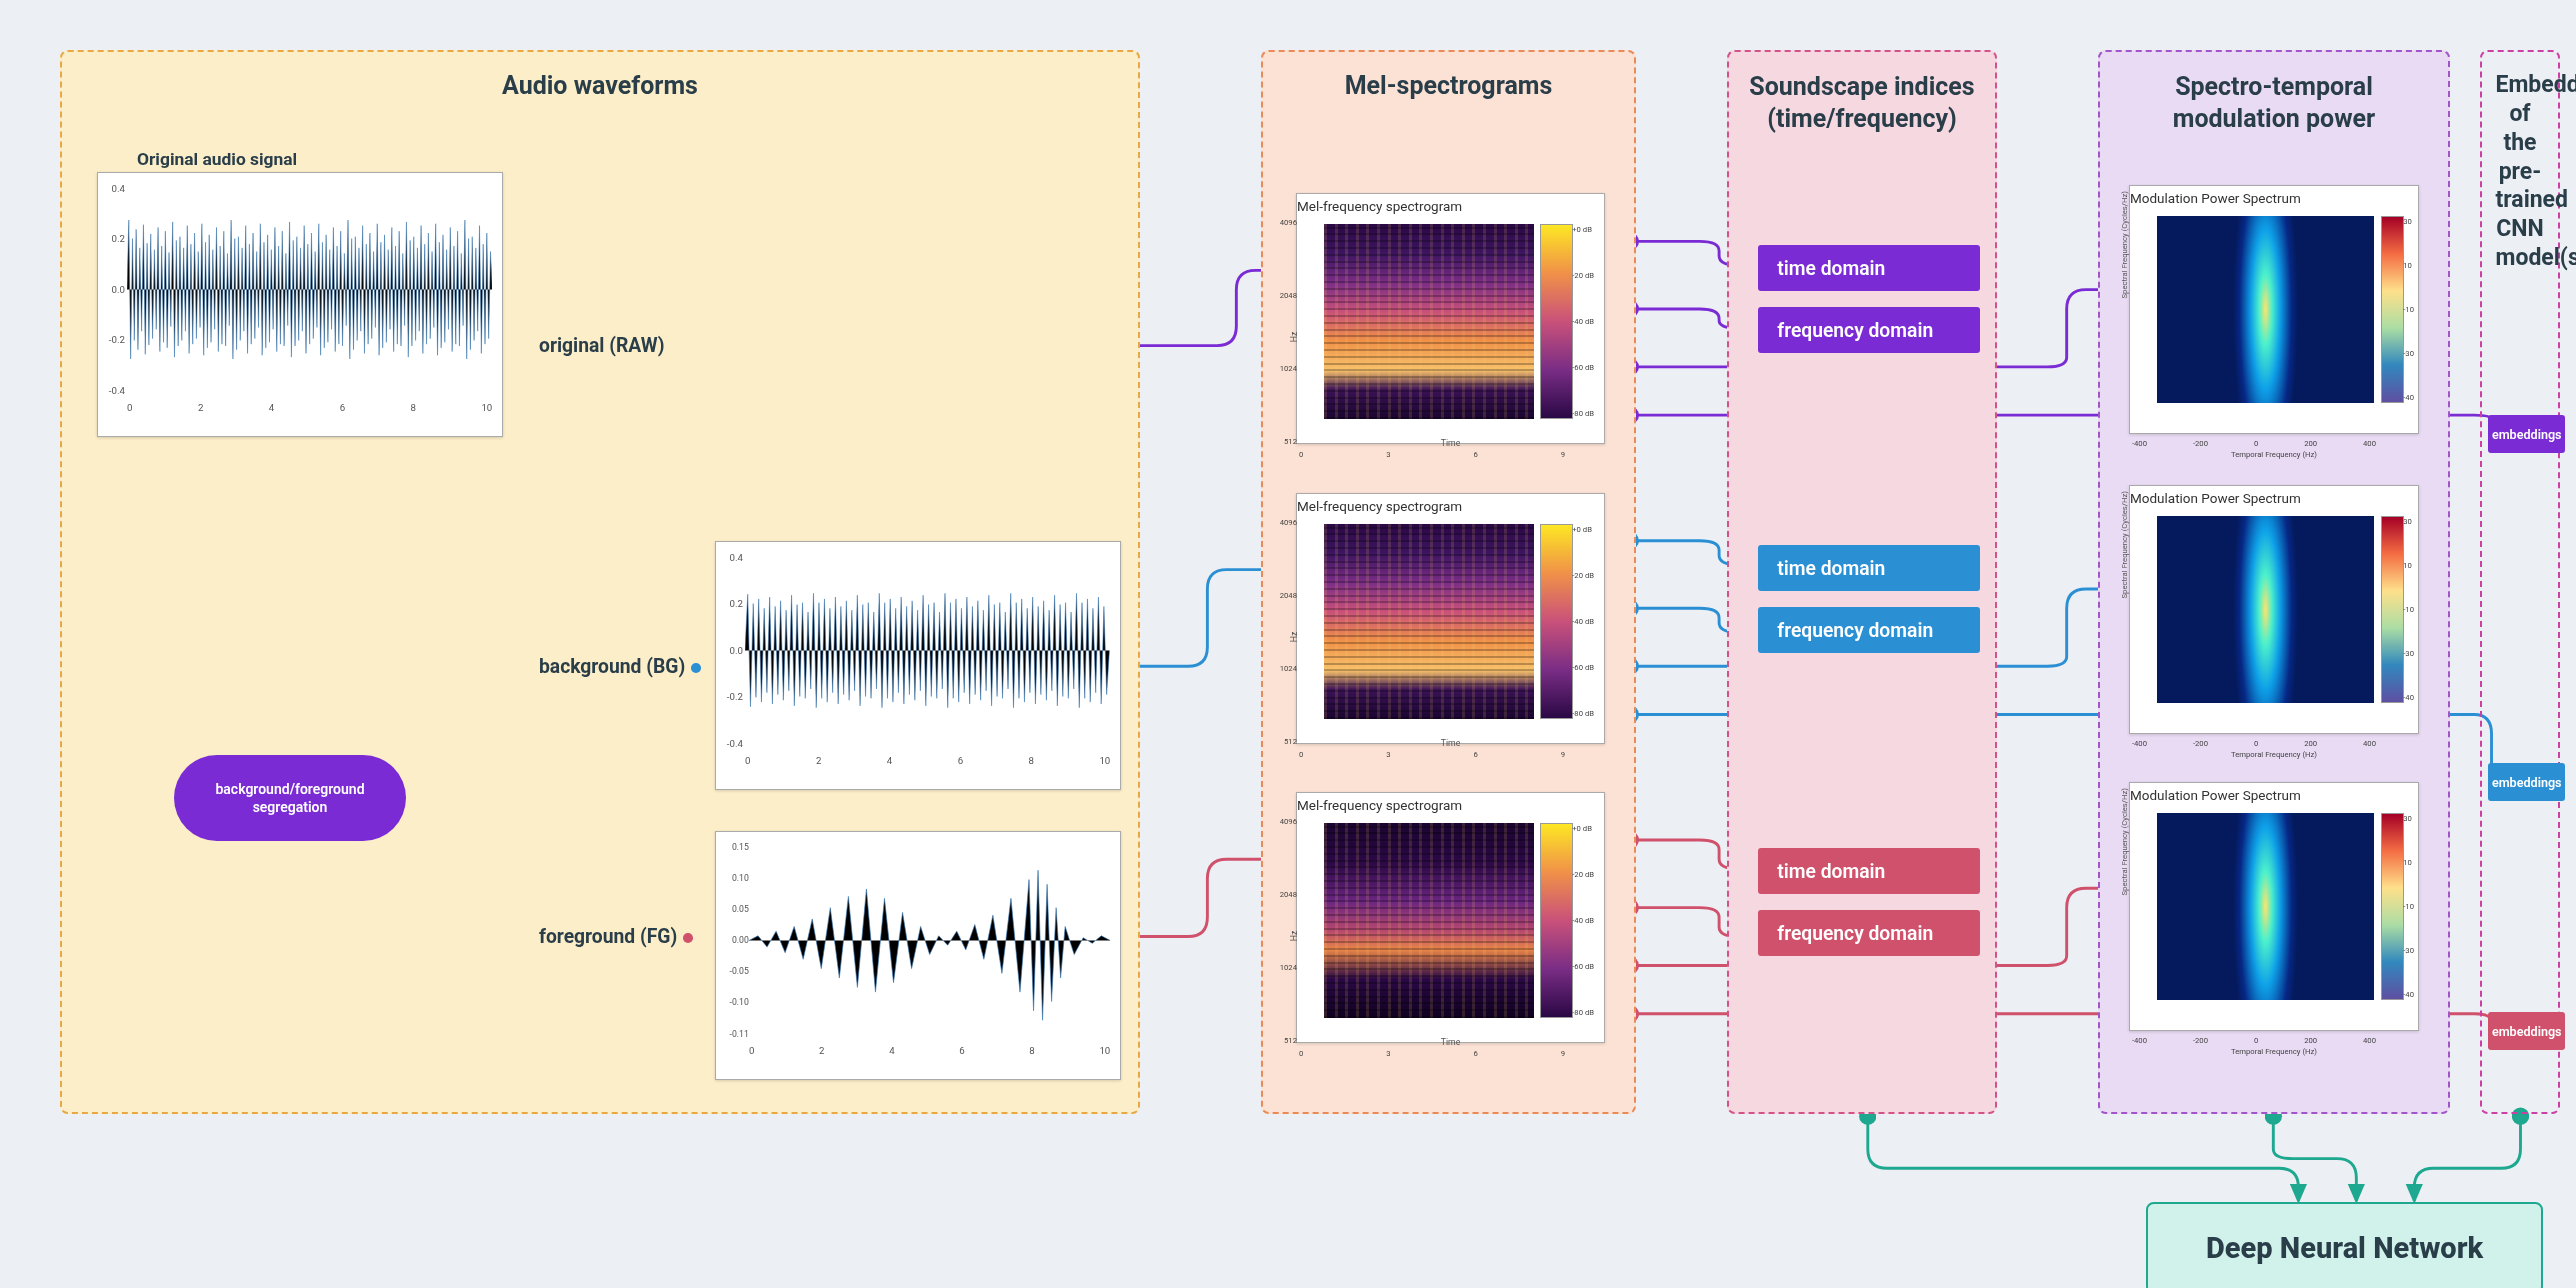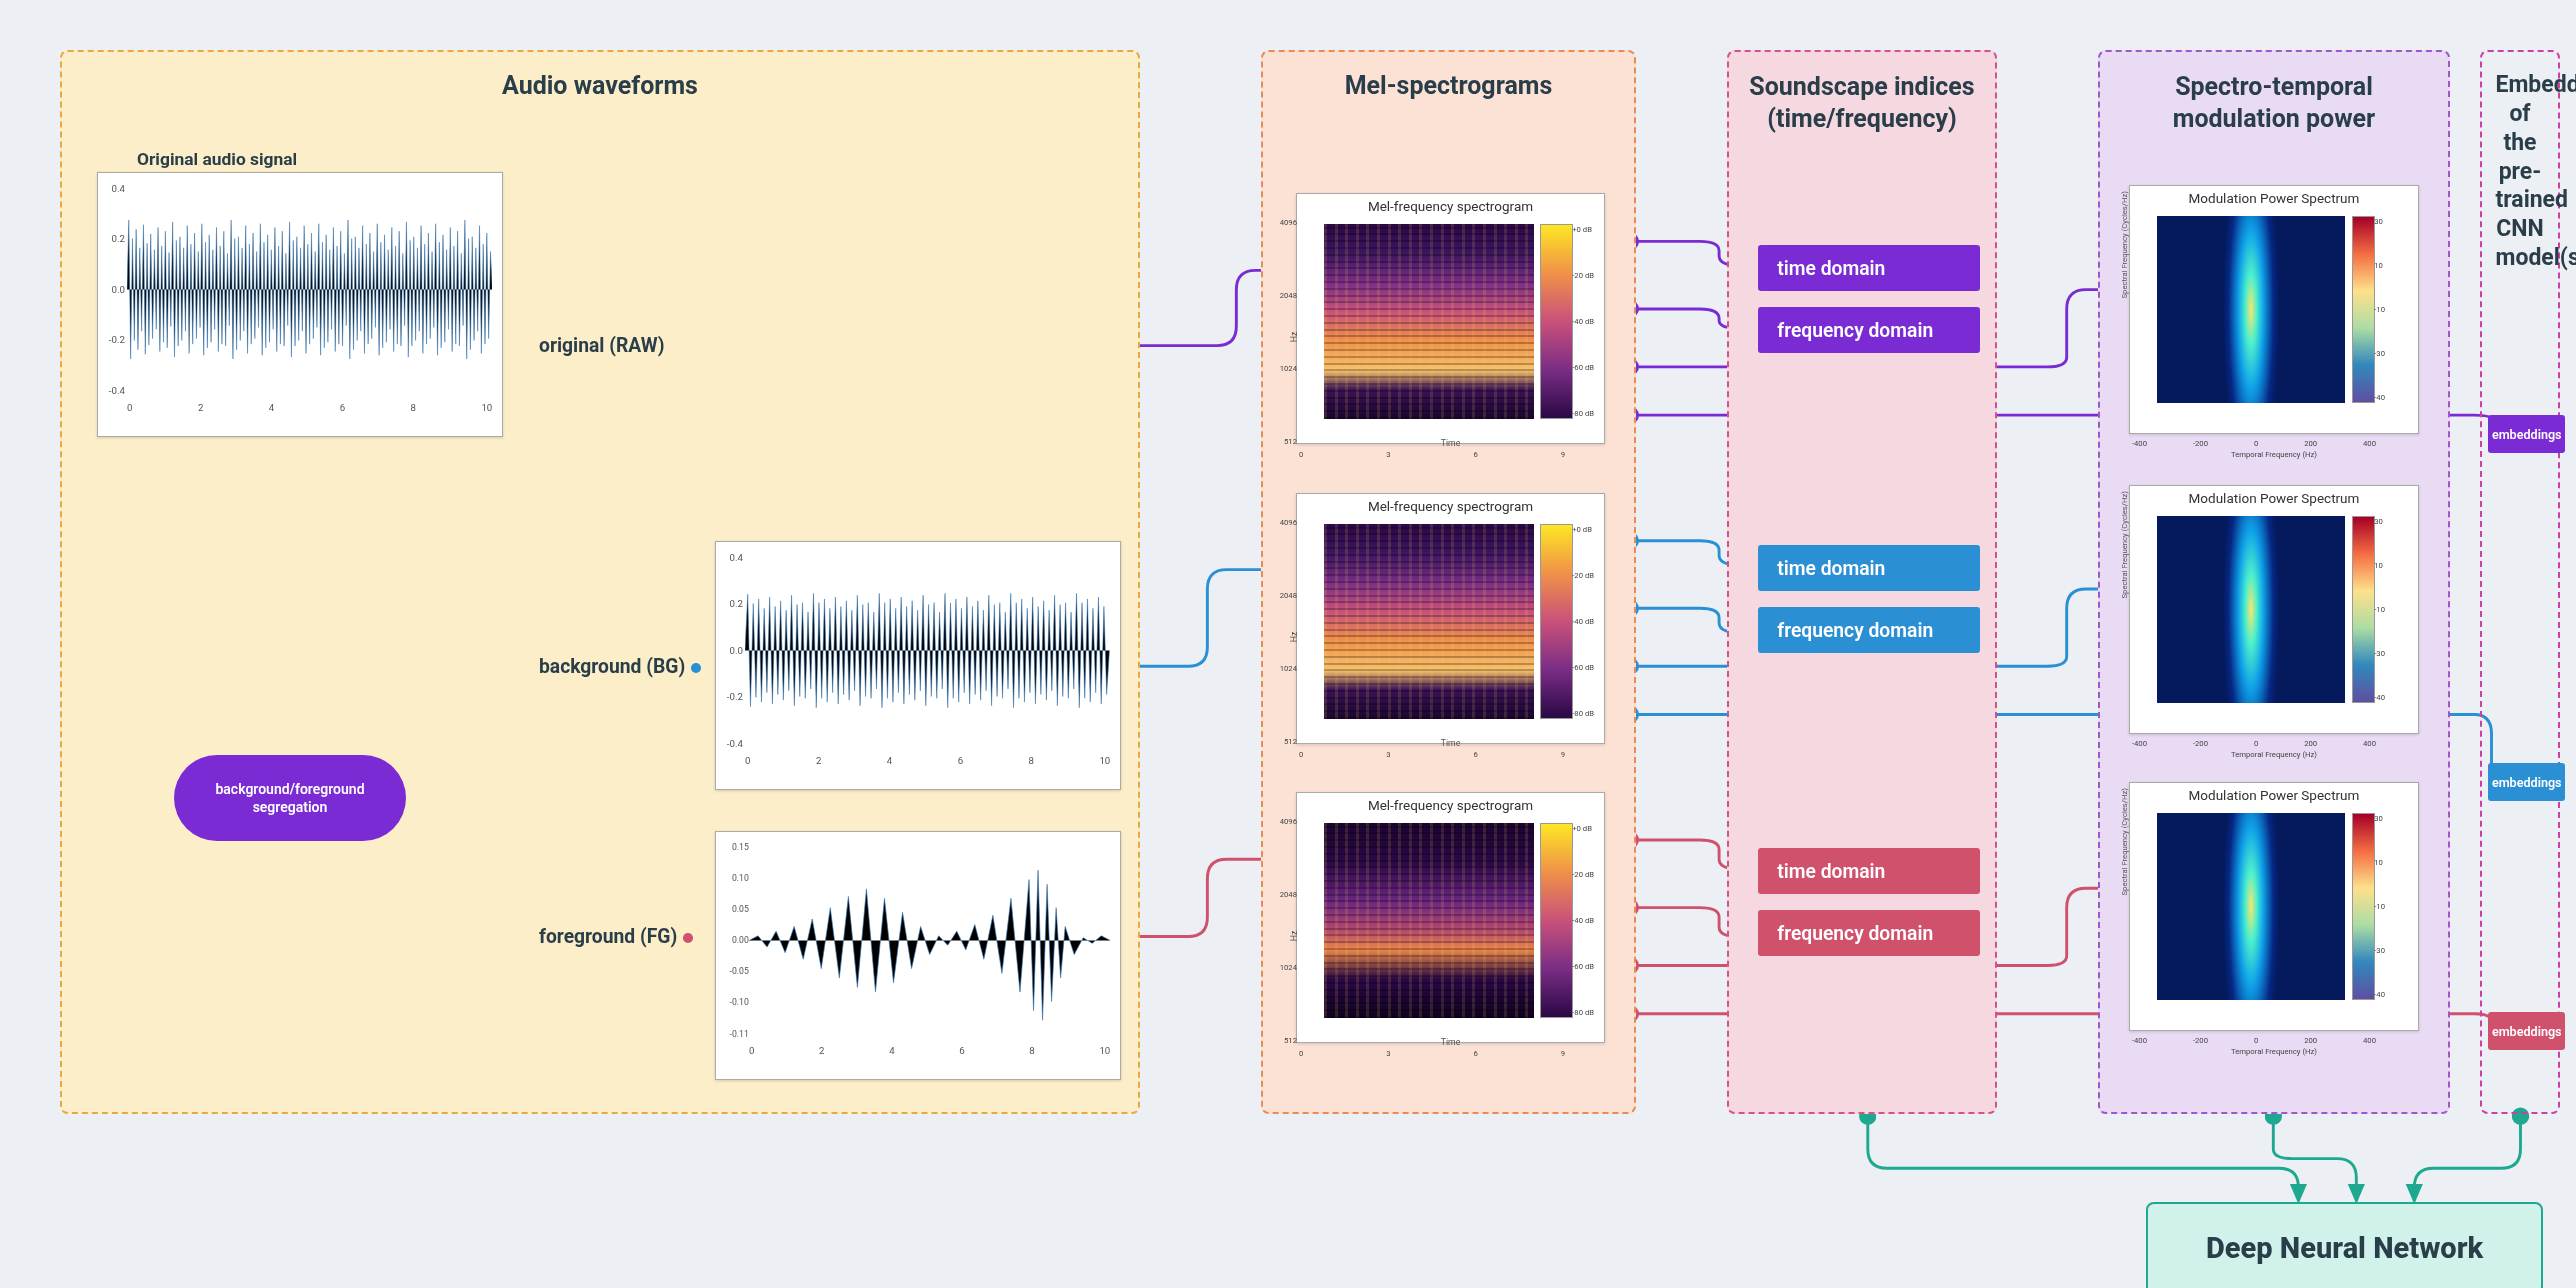--- a/index.html
+++ b/index.html
@@ -9,35 +9,35 @@
 .panel-audio{left:60px;top:50px;width:1080px;height:1064px;background:#fceec8;border-color:#e8a843}
 .panel-mel{left:1261px;top:50px;width:375px;height:1064px;background:#fbe2d4;border-color:#ea8b57}
 .panel-idx{left:1727px;top:50px;width:270px;height:1064px;background:#f6d8e0;border-color:#d3528a}
 .panel-mod{left:2098px;top:50px;width:352px;height:1064px;background:#e9dbf4;border-color:#a155c9}
 .emb-outer{position:absolute;left:2480px;top:50px;width:251px;height:1064px;background:transparent;border:2.9px dashed #cc3fa5;border-radius:7.7px;padding:19.3px}
 
 body{width:2576px}
 .emb-outer{width:80px}
 
 .plot-box{position:absolute;background:#fff;border:1px solid #aaa;box-shadow:0 1px 2.9px rgba(0,0,0,.15)}
-.plot-title{font-size:13.5px;color:#333;text-align:center;padding:3.9px 0}
+.plot-title{font-size:13.5px;color:#333;text-align:left;padding:3.9px 0}
 .waveform{position:relative;width:100%;height:calc(100% - 21px);background:#fff}
 .waveform svg{width:100%;height:100%}
 
 .spectro{position:relative;width:100%;height:calc(100% - 21px);display:flex}
 .spectro-img{flex:1;background:linear-gradient(180deg,#2a0845 0%,#3d1560 15%,#7a2d85 30%,#c9517a 45%,#f09148 60%,#f7c16a 75%,#3a1255 85%,#1a0530 100%);position:relative;overflow:hidden}
 .spectro-img::before{content:"";position:absolute;inset:0;background:repeating-linear-gradient(0deg,rgba(0,0,0,.25) 0,rgba(0,0,0,.25) 1.9px,transparent 1.9px,transparent 6.8px),repeating-linear-gradient(90deg,rgba(255,200,100,.15) 0,rgba(255,200,100,.15) 2.9px,transparent 2.9px,transparent 10.6px)}
 .spectro-cbar{width:33px;background:linear-gradient(180deg,#fde724,#f09148,#c9517a,#7a2d85,#2a0845);margin-left:6px;border:1px solid #999;position:relative;margin-right:25px}
 .spectro-cbar-labels{position:absolute;right:-25px;top:0;bottom:0;width:25px;font-size:7.7px;color:#444;display:flex;flex-direction:column;justify-content:space-between}
 .spectro-axis-x{position:absolute;bottom:-13.5px;left:0;right:0;font-size:7.7px;color:#444;display:flex;justify-content:space-between;padding:0 39px 0 1.9px}
 .spectro-axis-y{position:absolute;left:-19.3px;top:0;bottom:0;width:19.3px;font-size:7.7px;color:#444;display:flex;flex-direction:column;justify-content:space-between;align-items:flex-end}
 
 .mps{position:relative;width:100%;height:calc(100% - 21px);display:flex}
 .mps-img{flex:1;background:radial-gradient(ellipse 15% 95% at center,#ffe36b 0%,#4bf0cc 20%,#0ea0e8 45%,#062785 80%,#041a5c 100%);position:relative}
-.mps-cbar{width:23px;background:linear-gradient(180deg,#a50026,#f46d43,#fee08b,#abdda4,#3288bd,#5e4fa2);margin-left:7.7px;margin-right:37px;border:1px solid #999;position:relative}
+.mps-cbar{width:23px;background:linear-gradient(180deg,#a50026,#f46d43,#fee08b,#abdda4,#3288bd,#5e4fa2);margin-left:7.7px;margin-right:8px;border:1px solid #999;position:relative}
 .mps-cbar-labels{position:absolute;right:-19.3px;top:0;bottom:0;width:19.3px;font-size:7.7px;color:#444;display:flex;flex-direction:column;justify-content:space-between}
 .mps-axis-x{position:absolute;bottom:-23px;left:0;right:0;font-size:7.7px;color:#444;text-align:center}
 .mps-axis-x-ticks{display:flex;justify-content:space-between;padding:0 42px 0 1.9px}
 
 .label-tag{position:absolute;font-size:19.3px;font-weight:700;color:#2a3e4a;white-space:nowrap}
 .arrow-dot{display:inline-block;width:9.7px;height:9.7px;border-radius:50%;vertical-align:middle;margin-left:5.8px}
 .seg-node{position:absolute;background:#7a2bd4;color:#fff;font-size:14px;font-weight:600;text-align:center;padding:25px 29px;border-radius:58px;line-height:1.3}
 .chip{position:absolute;color:#fff;font-size:19.3px;font-weight:600;text-align:left;padding:11.6px 19.3px;border-radius:3px;white-space:nowrap}
 .chip-purple{background:#7a2bd4}
 .chip-blue{background:#2b8fd4}

